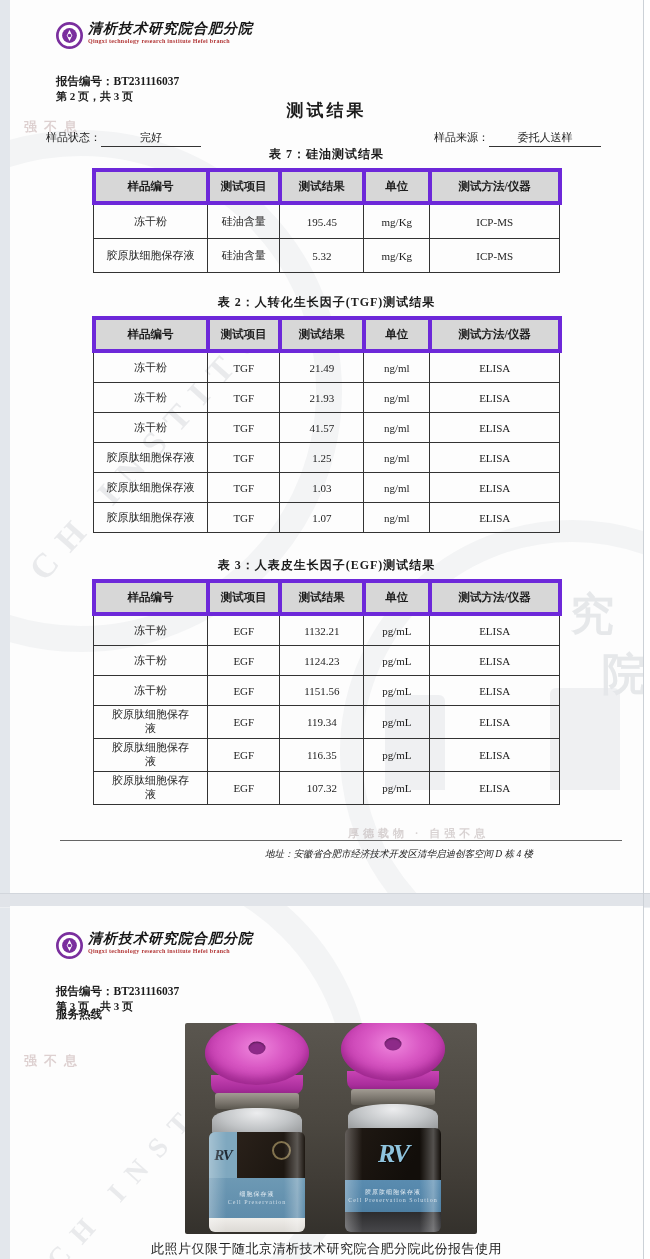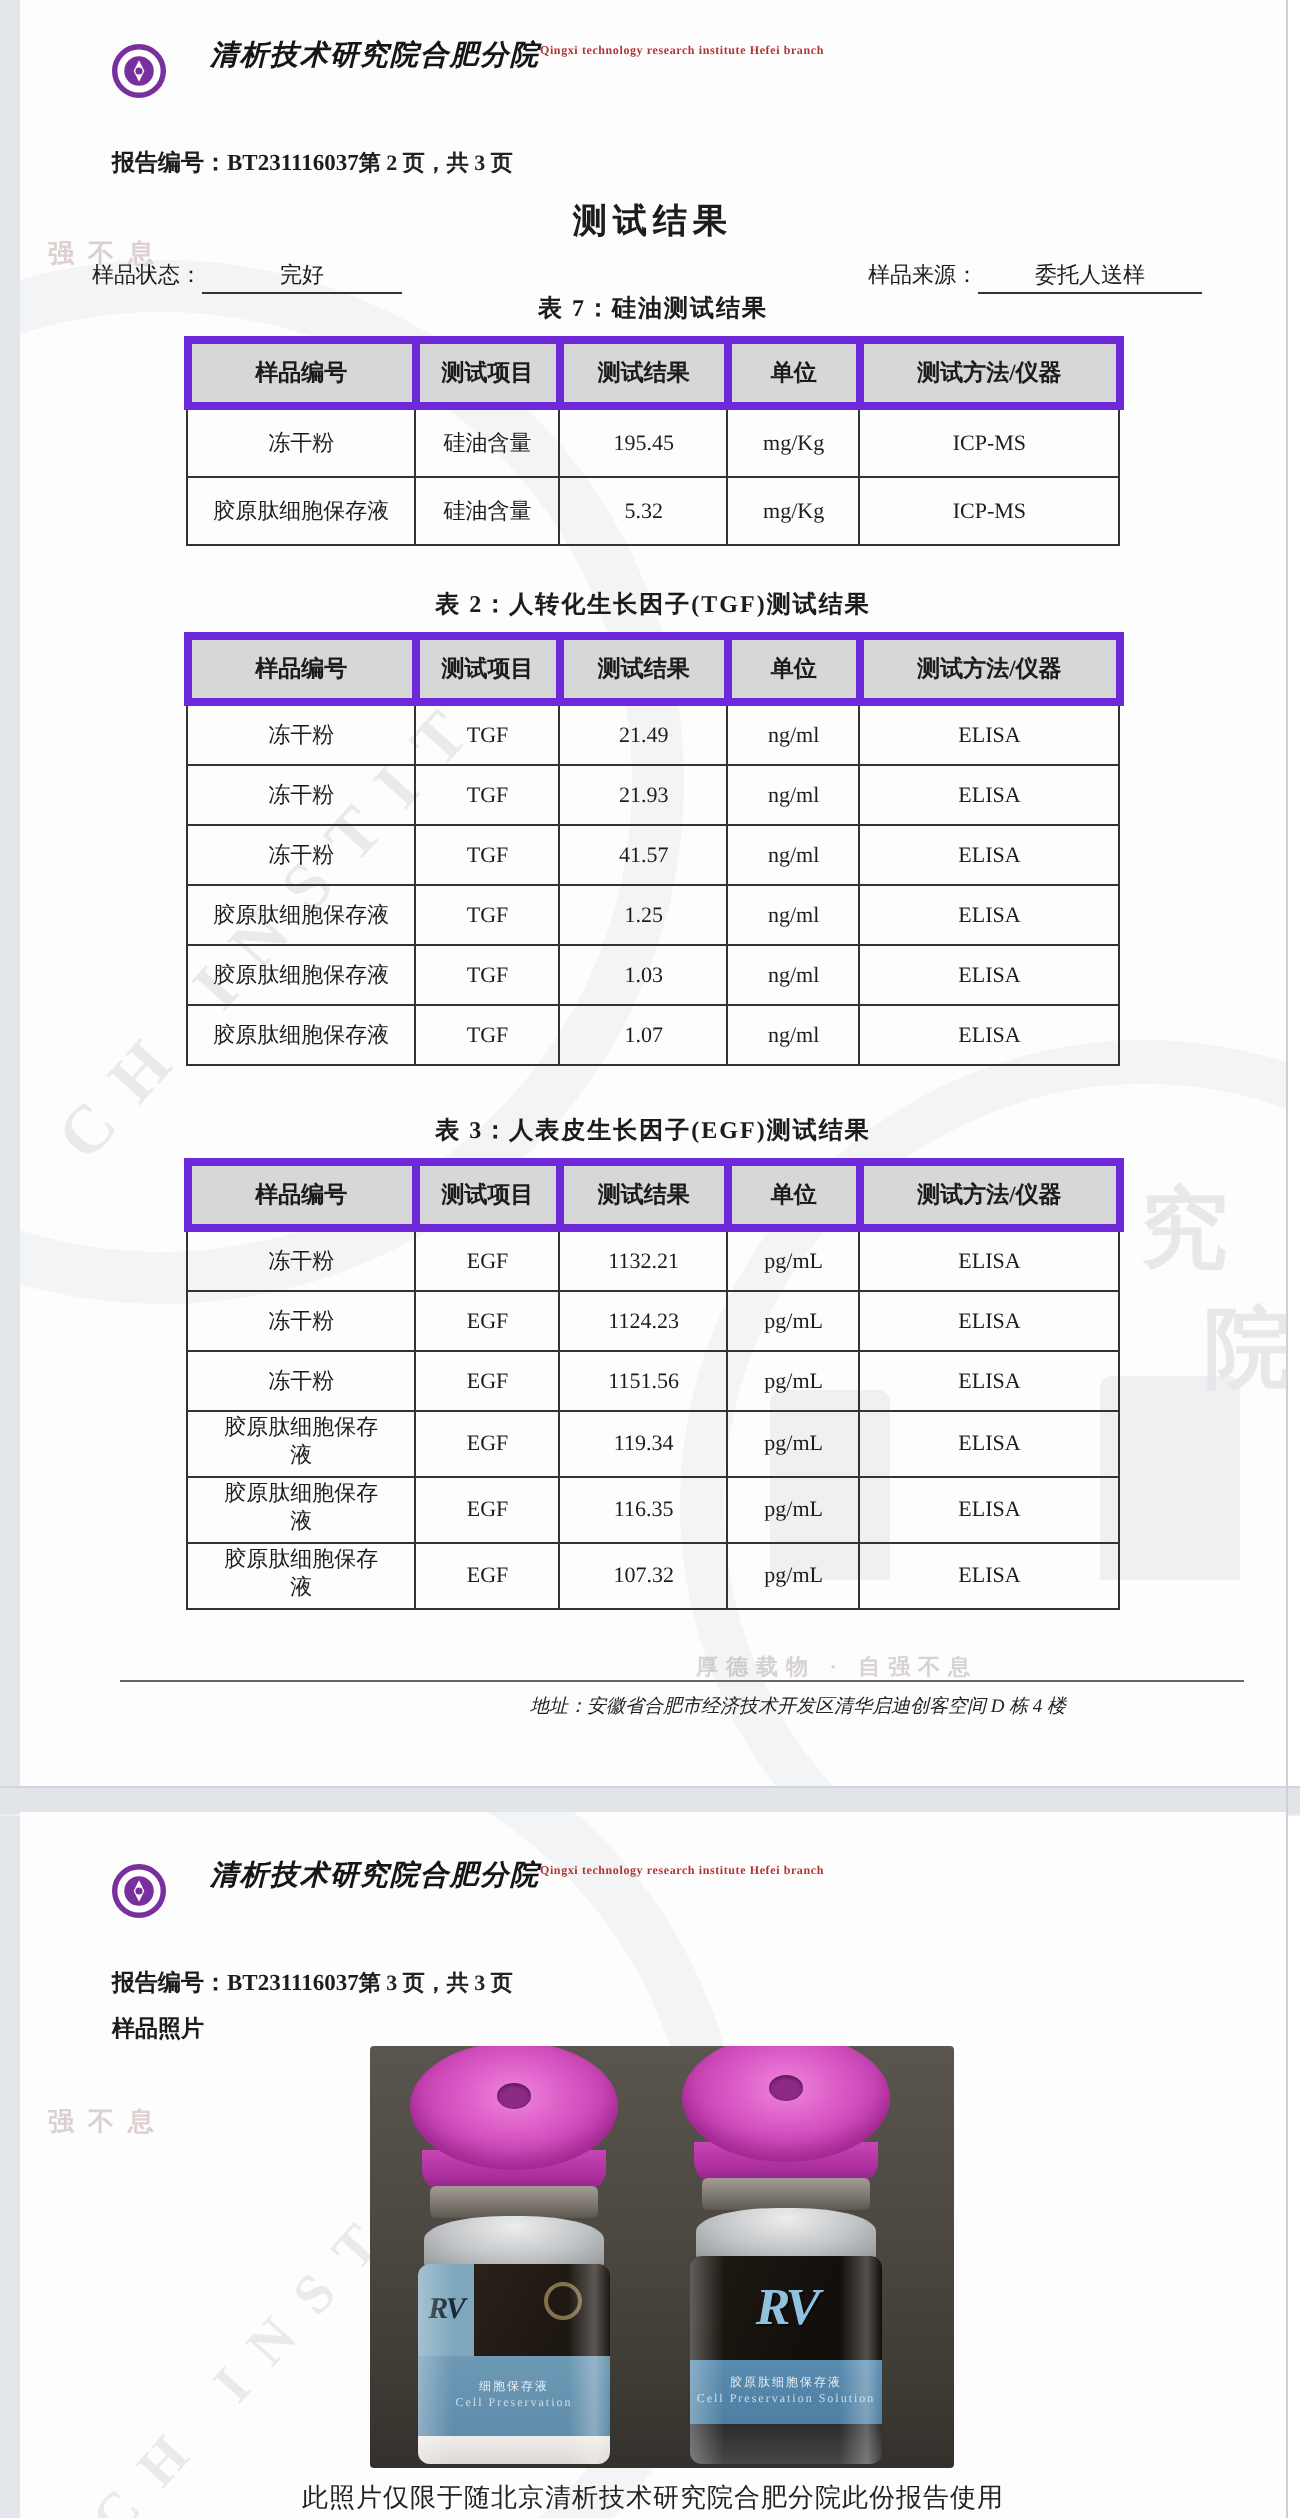--- a/index.html
+++ b/index.html
@@ -19,24 +19,24 @@
   .wm-chars{font-size:13px;letter-spacing:7px;color:rgba(150,105,105,.30);font-weight:bold;}
   .wm-arc{font-size:34px;letter-spacing:14px;color:rgba(208,211,216,.45);font-weight:bold;transform:rotate(-48deg);white-space:nowrap;}
   .wm-circle{border-radius:50%;border:26px solid rgba(224,227,231,.33);}
   .wm-seal-char{font-size:44px;color:rgba(222,224,227,.75);font-weight:bold;}
   .wm-motto{font-size:11px;color:rgba(165,150,150,.42);letter-spacing:4px;font-weight:bold;}
   .wm-tower{background:rgba(228,230,233,.55);border-radius:6px 6px 0 0;}
 
   
   .logo-row{position:absolute;left:46px;display:flex;align-items:flex-start;gap:5px;}
   .logo-icon{width:27px;height:27px;flex:0 0 auto;}
-  .org-block{display:flex;flex-direction:row;line-height:1.05;margin-left:17px;}
+  .org-block{display:flex;flex-direction:column;line-height:1.05;}
   .org-cn{font-size:14px;font-weight:bold;font-style:italic;letter-spacing:1px;color:#161616;}
   .org-en{font-size:6px;color:#b13434;font-weight:bold;letter-spacing:.3px;margin-top:1px;}
-  .report-row{position:absolute;left:46px;right:42px;display:flex;justify-content:flex-start;align-items:baseline;}
+  .report-row{position:absolute;left:46px;right:42px;display:flex;justify-content:flex-end;align-items:baseline;flex-direction:column;}
   .report-no{font-size:11.5px;font-weight:bold;}
   .page-ind{font-size:11px;font-weight:bold;color:#222;}
 
   
   .doc-title{position:absolute;top:99px;left:0;width:100%;text-align:center;font-size:17px;font-weight:bold;letter-spacing:3px;}
   .status-row{position:absolute;top:130px;left:36px;right:42px;display:flex;justify-content:space-between;font-size:11px;}
   .status-item{display:flex;align-items:baseline;}
   .status-label{font-weight:normal;}
   .uline{display:inline-block;text-align:center;border-bottom:1px solid #333;padding:0 4px 1px 4px;}
   .uline.w1{min-width:92px;}
@@ -340,21 +340,21 @@
     <div class="org-block">
       <span class="org-cn">清析技术研究院合肥分院</span>
       <span class="org-en">Qingxi technology research institute Hefei branch</span>
     </div>
   </div>
   <div class="report-row" style="top:78px;">
     <span class="report-no"><span>报告编号：</span><span>BT231116037</span></span>
     <span class="page-ind">第 3 页，共 3 页</span>
   </div>
 
-  <div class="section-title">样品照片</div>
+  <div class="section-title">服务热线</div>
 
   <div class="photo">
     <div class="vial v-left">
       <div class="cap-disc">
           <div class="cap-dot"></div>
         </div>
       <div class="cap-skirt"></div>
       <div class="metal-ring"></div>
       <div class="shoulder"></div>
       <div class="vbody">

